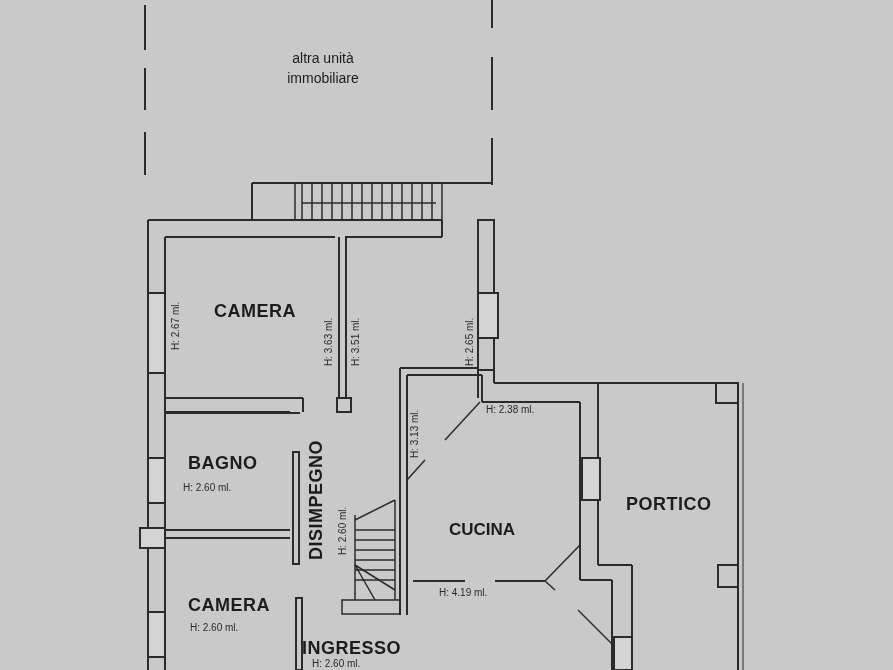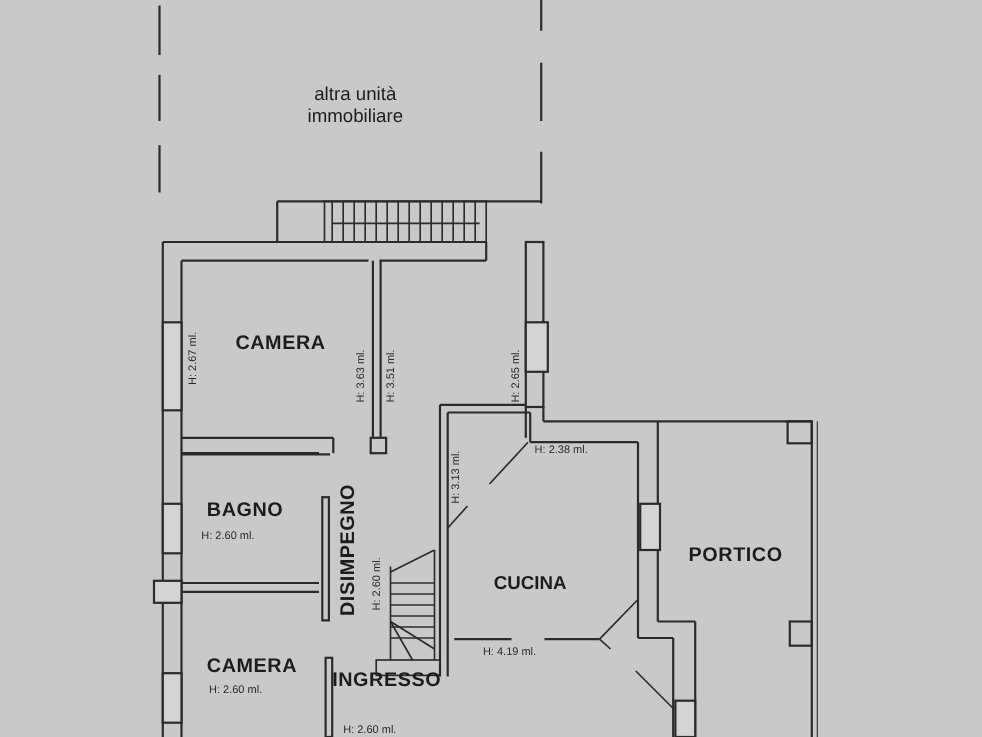--- a/index.html
+++ b/index.html
@@ -137,21 +137,21 @@
         <line x1="598" y1="383" x2="738" y2="383"></line>
         <line x1="738" y1="383" x2="738" y2="670"></line>
         <line x1="743" y1="383" x2="743" y2="670" stroke-width="1"></line>
         <rect x="716" y="383" width="22" height="20"></rect>
         <rect x="718" y="565" width="20" height="22"></rect>
       </g>
     </g>
   </svg>
 
   
-  <div class="lbl big" style="left:258px;top:76px;width:130px;font-weight:normal;font-size:17px;">
+  <div class="lbl big" style="left:258px;top:48px;width:130px;font-weight:normal;font-size:14px;">
     <div>altra unità</div>
     <div>immobiliare</div>
   </div>
 
   <div class="lbl room" style="left:214px;top:301px;">CAMERA</div>
   <div class="lbl small rot" style="left:170px;top:350px;">H: 2.67 ml.</div>
 
   <div class="lbl small rot" style="left:323px;top:366px;">H: 3.63 ml.</div>
   <div class="lbl small rot" style="left:350px;top:366px;">H: 3.51 ml.</div>
   <div class="lbl small rot" style="left:464px;top:366px;">H: 2.65 ml.</div>
@@ -167,15 +167,15 @@
   </div>
   <div class="lbl small" style="left:486px;top:404px;">H: 2.38 ml.</div>
   <div class="lbl small rot" style="left:409px;top:458px;">H: 3.13 ml.</div>
   <div class="lbl small" style="left:439px;top:587px;">H: 4.19 ml.</div>
 
   <div class="lbl room" style="left:626px;top:494px;">PORTICO</div>
 
   <div class="lbl room" style="left:188px;top:595px;">CAMERA</div>
   <div class="lbl small" style="left:190px;top:622px;">H: 2.60 ml.</div>
 
-  <div class="lbl room" style="left:302px;top:608px;">INGRESSO</div>
+  <div class="lbl room" style="left:302px;top:638px;">INGRESSO</div>
   <div class="lbl small" style="left:312px;top:658px;">H: 2.60 ml.</div>
 </div>
 
 </body></html>

